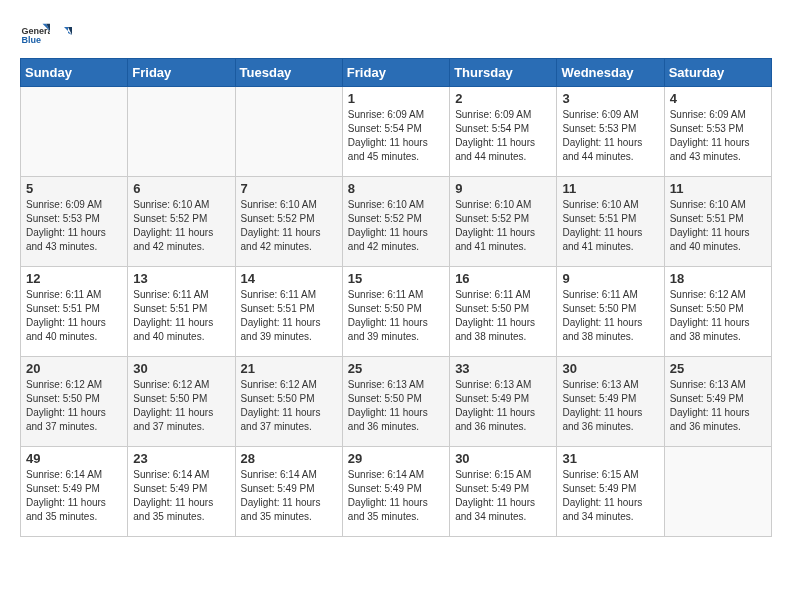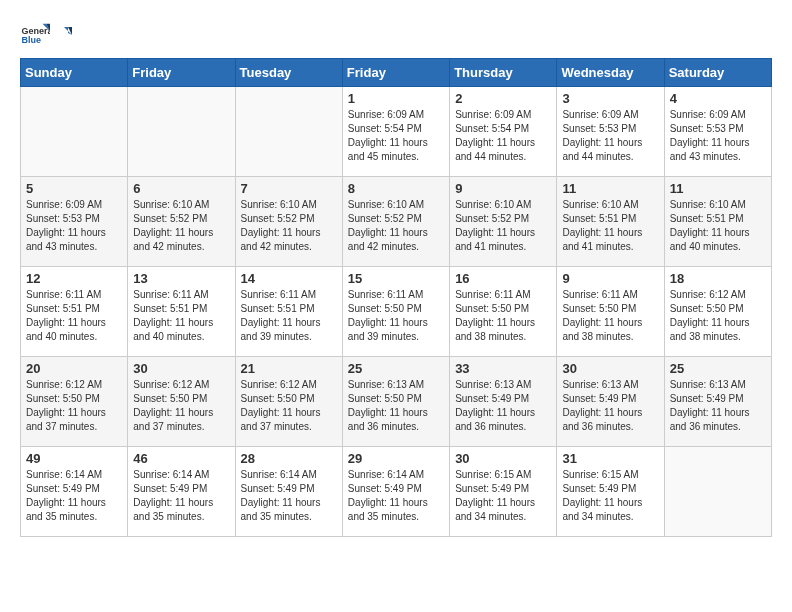--- a/index.html
+++ b/index.html
@@ -228,21 +228,21 @@
           <span class="day-number">25</span>
           <div class="day-info">Sunrise: 6:13 AM<br>Sunset: 5:49 PM<br>Daylight: 11 hours and 36 minutes.</div>
         </td>
       </tr>
       <tr>
         <td>
           <span class="day-number">49</span>
           <div class="day-info">Sunrise: 6:14 AM<br>Sunset: 5:49 PM<br>Daylight: 11 hours and 35 minutes.</div>
         </td>
         <td>
-          <span class="day-number">46</span>
+          <span class="day-number">23</span>
           <div class="day-info">Sunrise: 6:14 AM<br>Sunset: 5:49 PM<br>Daylight: 11 hours and 35 minutes.</div>
         </td>
         <td>
           <span class="day-number">28</span>
           <div class="day-info">Sunrise: 6:14 AM<br>Sunset: 5:49 PM<br>Daylight: 11 hours and 35 minutes.</div>
         </td>
         <td>
           <span class="day-number">29</span>
           <div class="day-info">Sunrise: 6:14 AM<br>Sunset: 5:49 PM<br>Daylight: 11 hours and 35 minutes.</div>
         </td>

